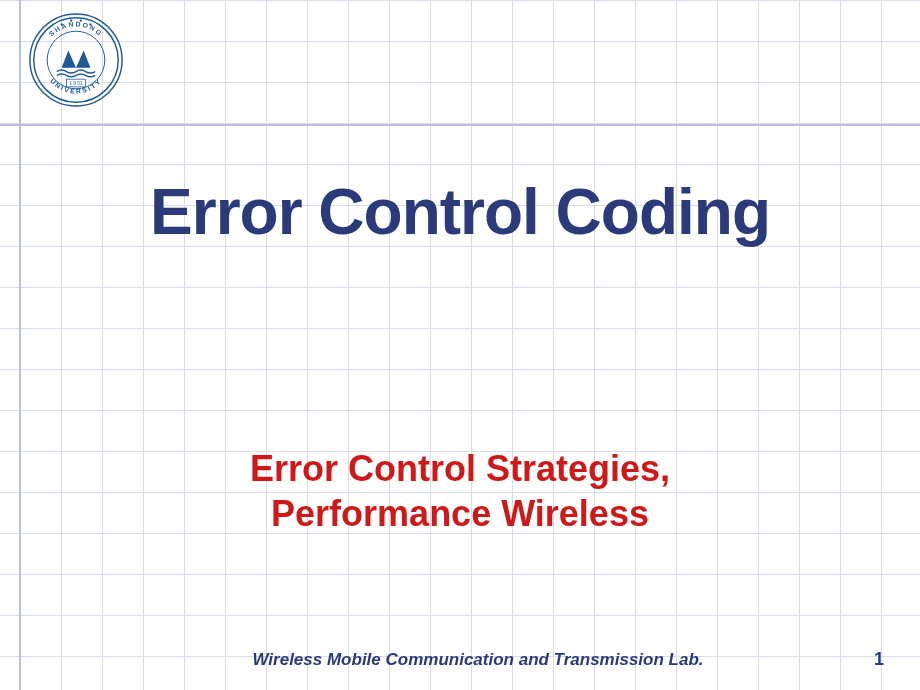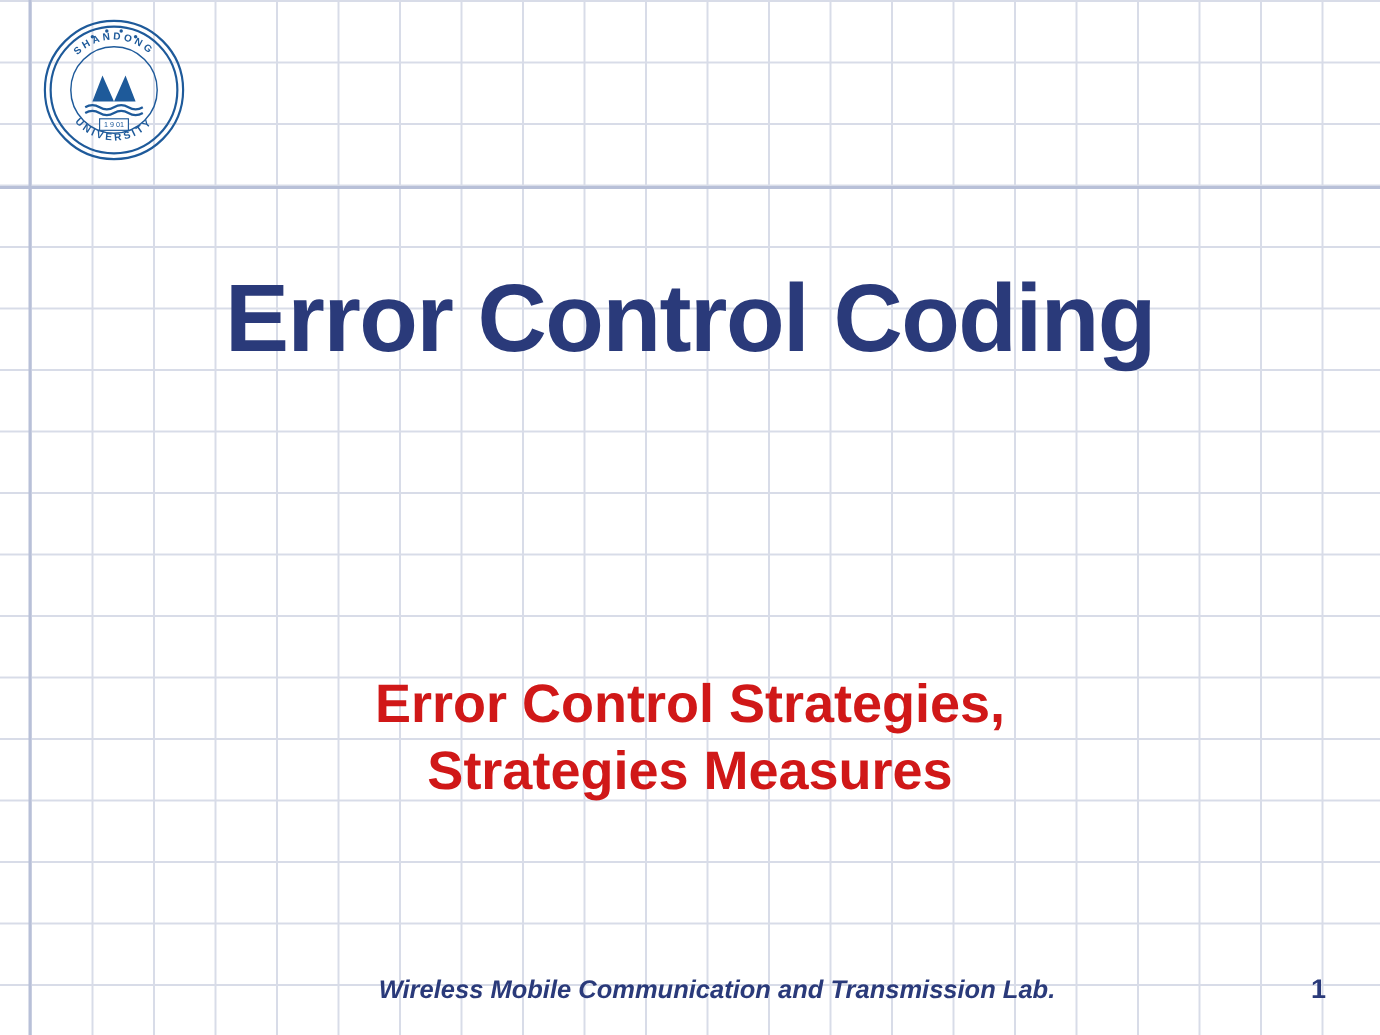--- a/index.html
+++ b/index.html
@@ -125,18 +125,18 @@
     <circle cx="45" cy="9" r="1.2" fill="#1e5a9a"></circle>
     <circle cx="55" cy="9" r="1.2" fill="#1e5a9a"></circle>
     <circle cx="65" cy="13" r="1.2" fill="#1e5a9a"></circle>
   </svg>
 </div>
 
 <div class="main-title">Error Control Coding</div>
 
 <div class="subtitle">
   <span>Error Control Strategies,</span><br>
-  <span>Strategies Measures</span>
+  <span>Performance Wireless</span>
 </div>
 
 <div class="footer-lab">Wireless Mobile Communication and Transmission Lab.</div>
 
 <div class="page-number">1</div>
 
 </body></html>

